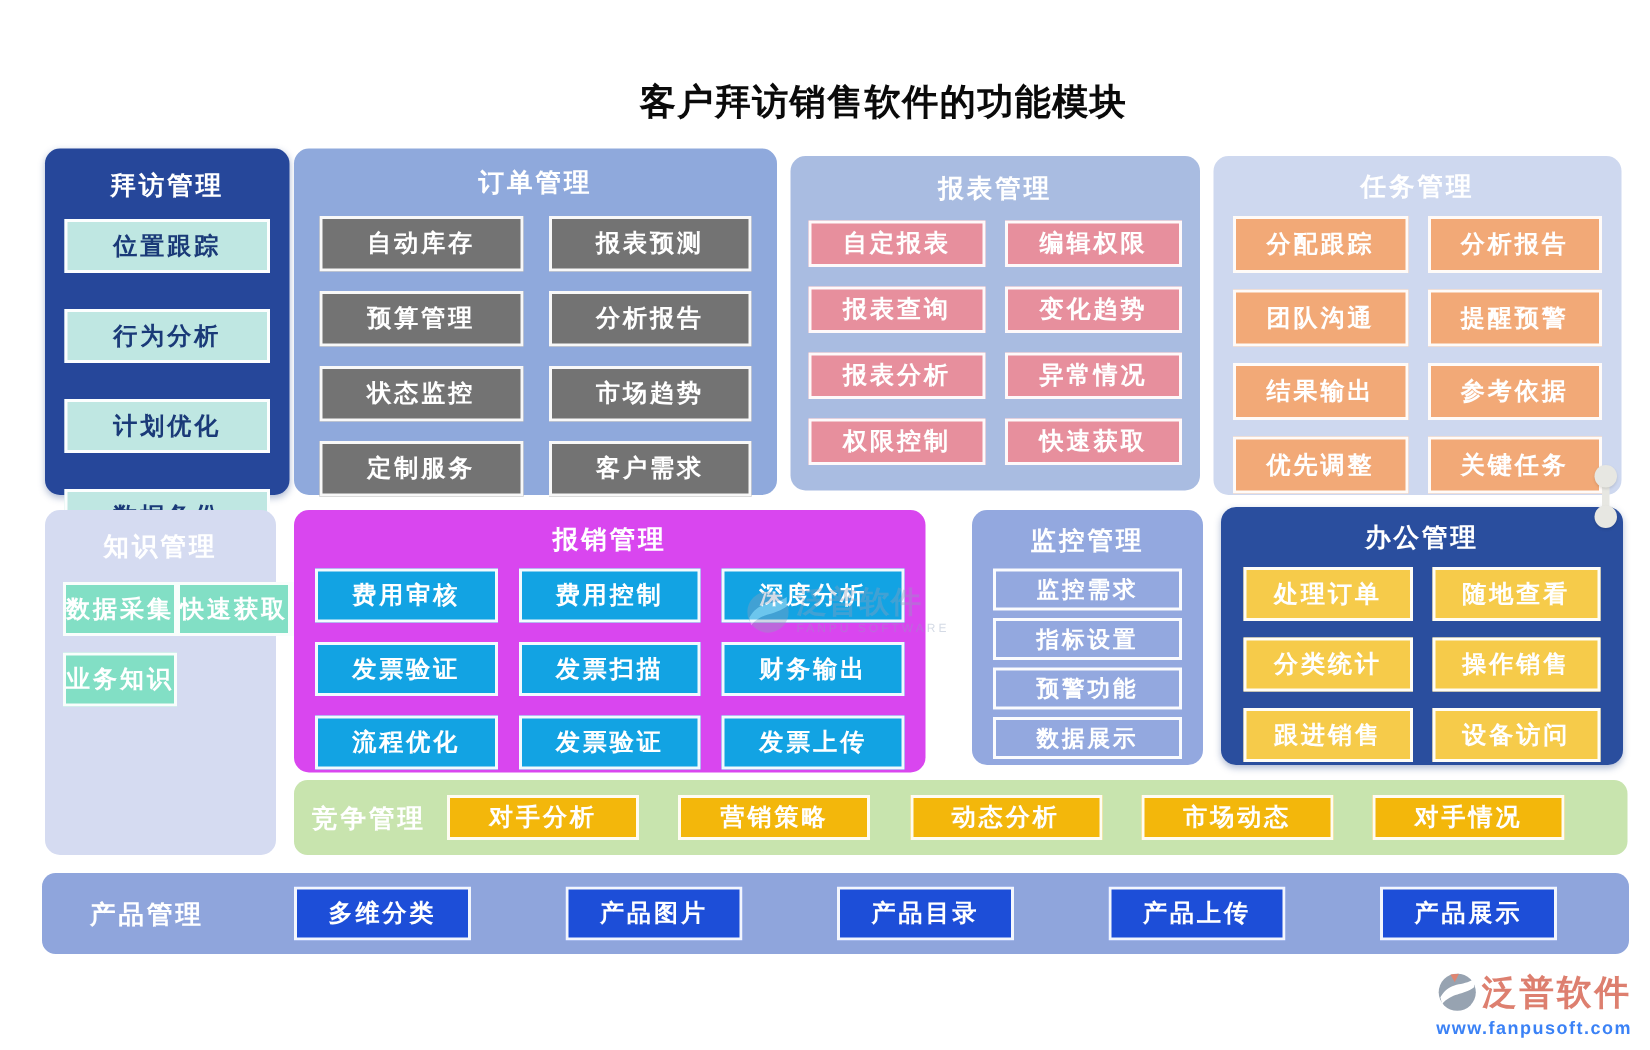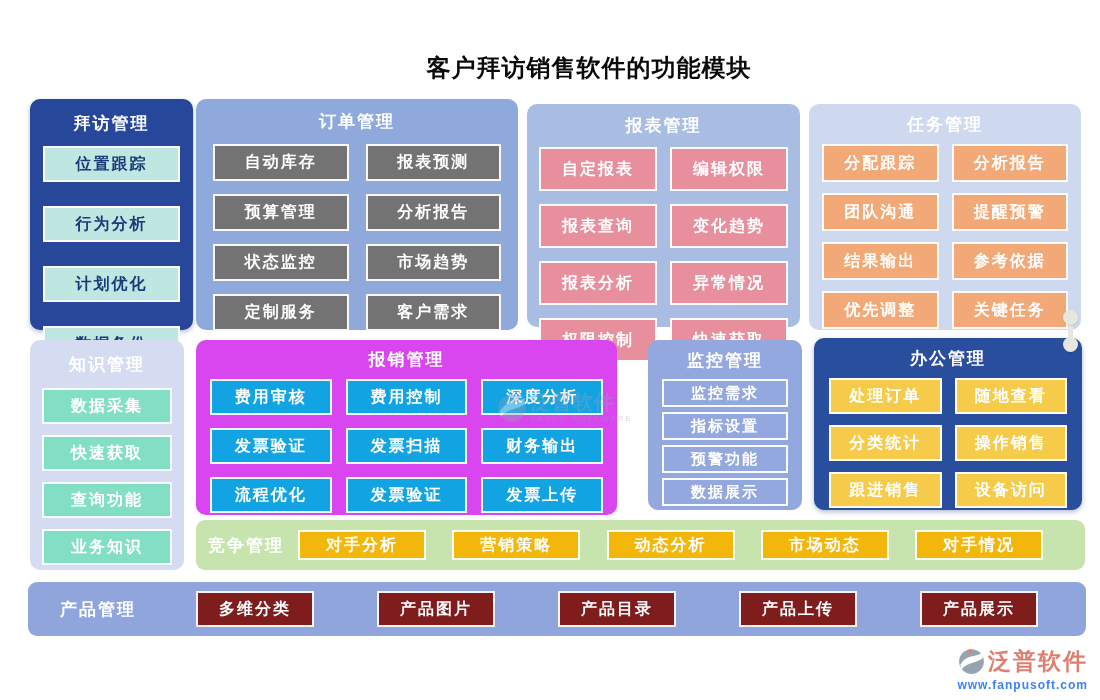--- a/index.html
+++ b/index.html
@@ -26,32 +26,32 @@
   
   #panel-order{left:196px;top:99px;width:322px;height:231px;background:#8FA9DC;}
   #panel-order .panel-title{margin:11px 0 11px;}
   #panel-order .chips{grid-template-columns:1fr 1fr;column-gap:17px;row-gap:13px;padding:0 17px 12px;}
   #panel-order .chip{height:37px;background:#737373;}
 
   
   #panel-report{left:527px;top:104px;width:273px;height:223px;background:#A9BCE1;}
   #panel-report .panel-title{margin:10px 0 10px;}
   #panel-report .chips{grid-template-columns:1fr 1fr;column-gap:13px;row-gap:13px;padding:0 12px 12px;}
-  #panel-report .chip{height:44px;background:#E78F9D;text-align:center;}
+  #panel-report .chip{height:31px;background:#E78F9D;text-align:center;}
 
   
   #panel-task{left:809px;top:104px;width:272px;height:226px;background:#CED8EF;}
   #panel-task .panel-title{margin:9px 0 8px;}
   #panel-task .chips{grid-template-columns:1fr 1fr;column-gap:13px;row-gap:11px;padding:0 13px 12px;}
   #panel-task .chip{height:38px;background:#F2A977;}
 
   
   #panel-knowledge{left:30px;top:340px;width:154px;height:230px;background:#D5DBF1;}
   #panel-knowledge .panel-title{margin:13px 0 12px;}
-  #panel-knowledge .chips{grid-template-columns:1fr;row-gap:11px;padding:0 12px 12px;}
+  #panel-knowledge .chips{grid-template-columns:1fr 1fr 1fr;row-gap:11px;padding:0 12px 12px;}
   #panel-knowledge .chip{height:36px;background:#82DFC5;}
 
   
   #panel-expense{left:196px;top:340px;width:421px;height:175px;background:#d946ef;}
   #panel-expense .panel-title{margin:8px 0 8px;}
   #panel-expense .chips{grid-template-columns:1fr 1fr 1fr;column-gap:14px;row-gap:13px;padding:0 14px 12px;}
   #panel-expense .chip{height:36px;background:#12A3E3;}
 
   
   #panel-monitor{left:648px;top:340px;width:154px;height:170px;background:#93A8DF;}
@@ -69,21 +69,21 @@
   .bar{position:absolute;border-radius:9px;box-sizing:border-box;display:flex;align-items:center;}
   .bar .panel-title{flex:0 0 auto;}
   .bar .chips{display:flex;flex:1 1 auto;justify-content:space-between;align-items:center;}
 
   #panel-competition{left:196px;top:520px;width:889px;height:50px;background:#C8E4AE;padding:0 42px 0 12px;}
   #panel-competition .chips{margin-left:14px;}
   #panel-competition .chip{width:128px;height:30px;background:#F3B70B;}
 
   #panel-product{left:28px;top:582px;width:1058px;height:54px;background:#8FA5DC;padding:0 48px 0 32px;}
   #panel-product .chips{margin-left:60px;}
-  #panel-product .chip{width:118px;height:36px;background:#7f1d1d;}
+  #panel-product .chip{width:118px;height:36px;background:#1d4ed8;}
 
   
   .connector{position:absolute;left:1062px;top:310px;width:17px;height:43px;z-index:5;}
   .connector-line{position:absolute;left:6px;top:8px;width:5px;height:27px;background:#E7E7E2;}
   .connector-dot{position:absolute;left:1px;width:15px;height:15px;border-radius:50%;background:#E7E7E2;box-shadow:0 1px 2px rgba(0,0,0,.12);}
   .connector-dot.top{top:0;}
   .connector-dot.bottom{top:27px;}
 
   
   .watermark{position:absolute;left:497px;top:392px;display:flex;align-items:center;opacity:.38;z-index:4;pointer-events:none;}

